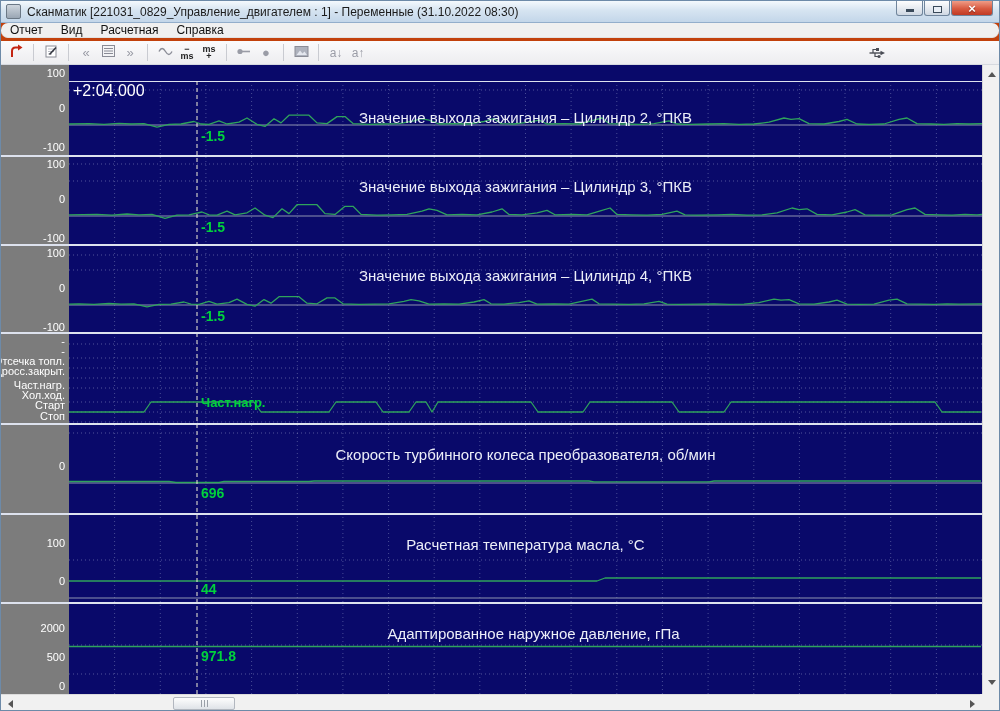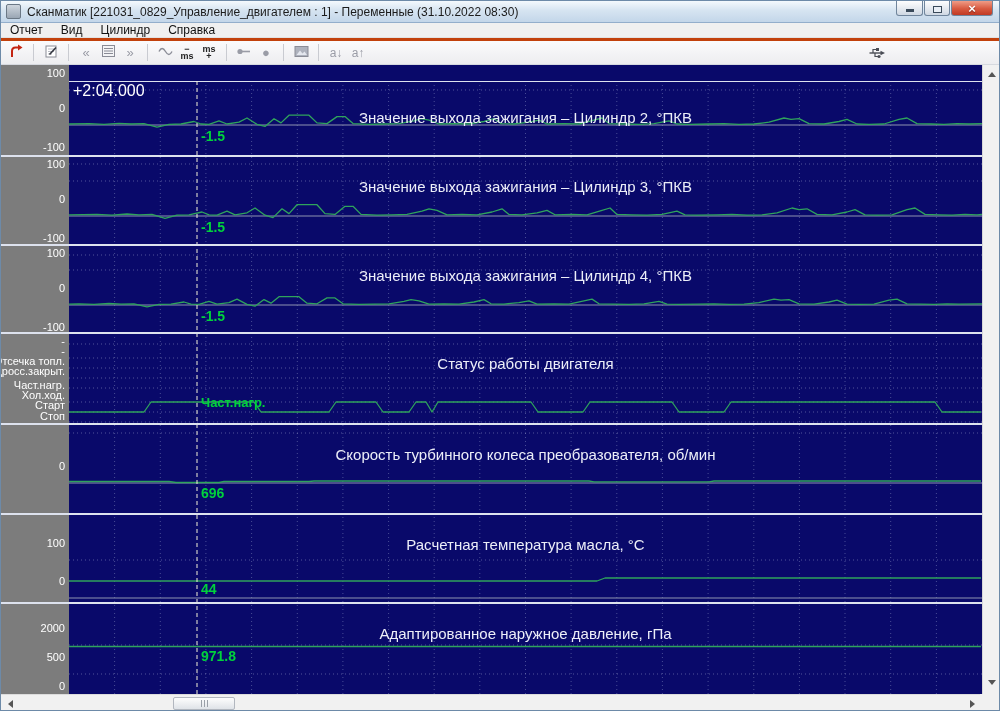--- a/index.html
+++ b/index.html
@@ -15,21 +15,21 @@
   .winbtns{position:absolute;right:6px;top:0;display:flex;}
   .winbtn{height:15px;border:1px solid #70859c;border-top:none;border-radius:0 0 3px 3px;
     background:linear-gradient(#fefefe,#cfd8e3);margin-left:1px;display:flex;align-items:flex-end;justify-content:center;box-sizing:border-box;}
   .winbtn.min{width:27px;} .winbtn.max{width:26px;}
   .winbtn.close{width:42px;background:linear-gradient(#f09c86,#d85a40 55%,#c03a24);align-items:center;}
   .glyph-min{width:8px;height:3px;background:#3a4a5a;margin-bottom:3px;}
   .glyph-max{width:9px;height:7px;border:1px solid #3a4a5a;background:#e8eef5;margin-bottom:2px;box-sizing:border-box;}
   .glyph-close{color:#fff;font-size:13px;font-weight:bold;line-height:13px;text-shadow:0 1px 1px #7a2114;}
   
   .menubar{position:absolute;left:0;top:22px;width:100%;height:15px;background:#f0f0f0;
-    display:flex;align-items:center;border-bottom:1px solid #e2e2e2;box-sizing:border-box;}
+    display:flex;align-items:center;border-bottom:1px solid #e2e2e2;box-sizing:border-box;border-radius:7px;}
   .menuitem{font-size:12px;color:#111;padding:1px 9px;cursor:default;}
   
   .toolbar{position:absolute;left:0;top:40px;width:100%;height:24px;
     background:linear-gradient(#fbfbfc,#ededf0);border-bottom:1px solid #d6d9df;
     display:flex;align-items:center;padding-left:4px;box-sizing:border-box;}
   .tbtn{min-width:20px;height:20px;display:flex;align-items:center;justify-content:center;
     color:#9a9ca6;font-size:13px;margin:0 1px;}
   .tsep{width:1px;height:17px;background:#c9cbd1;margin:0 6px;}
   .mslines{display:flex;flex-direction:column;align-items:center;line-height:7px;
     font-size:9px;font-weight:bold;color:#222;}
@@ -77,21 +77,21 @@
         </div>
       <div class="winbtn close">
           <span class="glyph-close">×</span>
         </div>
     </div>
   </div>
 
   <div class="menubar" id="menubar">
       <div class="menuitem">Отчет</div>
       <div class="menuitem">Вид</div>
-      <div class="menuitem">Цилиндр</div>
+      <div class="menuitem">Расчетная</div>
       <div class="menuitem">Справка</div>
     </div>
 
   <div class="toolbar" id="toolbar">
       <div class="tbtn">
         <span><svg width="15" height="15">
             <path d="M3 13 L3 7 Q3 3.5 6.5 3.5 L10 3.5" fill="none" stroke="#c42512" stroke-width="2"></path>
             <path d="M9 0.5 L13.5 3.5 L9 6.5 Z" fill="#c42512"></path>
           </svg></span>
       </div>
@@ -252,27 +252,26 @@
           <line x1="128" y1="0" x2="128" y2="629" stroke="#f5f2d8" stroke-width="1" stroke-dasharray="4 3"></line>
         </svg>
       <div class="timestamp">+2:04.000</div>
       <div class="timebase">2 s/div</div>
     <div class="sectitle" style="top: 28px;">Значение выхода зажигания – Цилиндр 2, °ПКВ</div>
         <div class="curlabel" style="left: 132px; top: 47px;">-1.5</div>
         <div class="sectitle" style="top: 97px;">Значение выхода зажигания – Цилиндр 3, °ПКВ</div>
         <div class="curlabel" style="left: 132px; top: 138px;">-1.5</div>
         <div class="sectitle" style="top: 186px;">Значение выхода зажигания – Цилиндр 4, °ПКВ</div>
         <div class="curlabel" style="left: 132px; top: 227px;">-1.5</div>
-        <div class="sectitle" style="top: 274px;">Статус работы двигателя</div>
         <div class="curlabel status" style="left: 132px; top: 314px;">Част.нагр.</div>
         <div class="sectitle" style="top: 365px;">Скорость турбинного колеса преобразователя, об/мин</div>
         <div class="curlabel" style="left: 132px; top: 404px;">696</div>
         <div class="sectitle" style="top: 455px;">Расчетная температура масла, °С</div>
         <div class="curlabel" style="left: 132px; top: 500px;">44</div>
-        <div class="sectitle" style="top: 544px;">Адаптированное наружное давление, гПа</div>
+        <div class="sectitle" style="top: 544px; padding-left: 8px;">Адаптированное наружное давление, гПа</div>
         <div class="curlabel" style="left: 132px; top: 567px;">971.8</div>
       </div>
     <div id="seps">
         <div class="sep" style="top: 90px;"></div>
         <div class="sep" style="top: 179px;"></div>
         <div class="sep" style="top: 267px;"></div>
         <div class="sep" style="top: 358px;"></div>
         <div class="sep" style="top: 448px;"></div>
         <div class="sep" style="top: 537px;"></div>
       </div>

